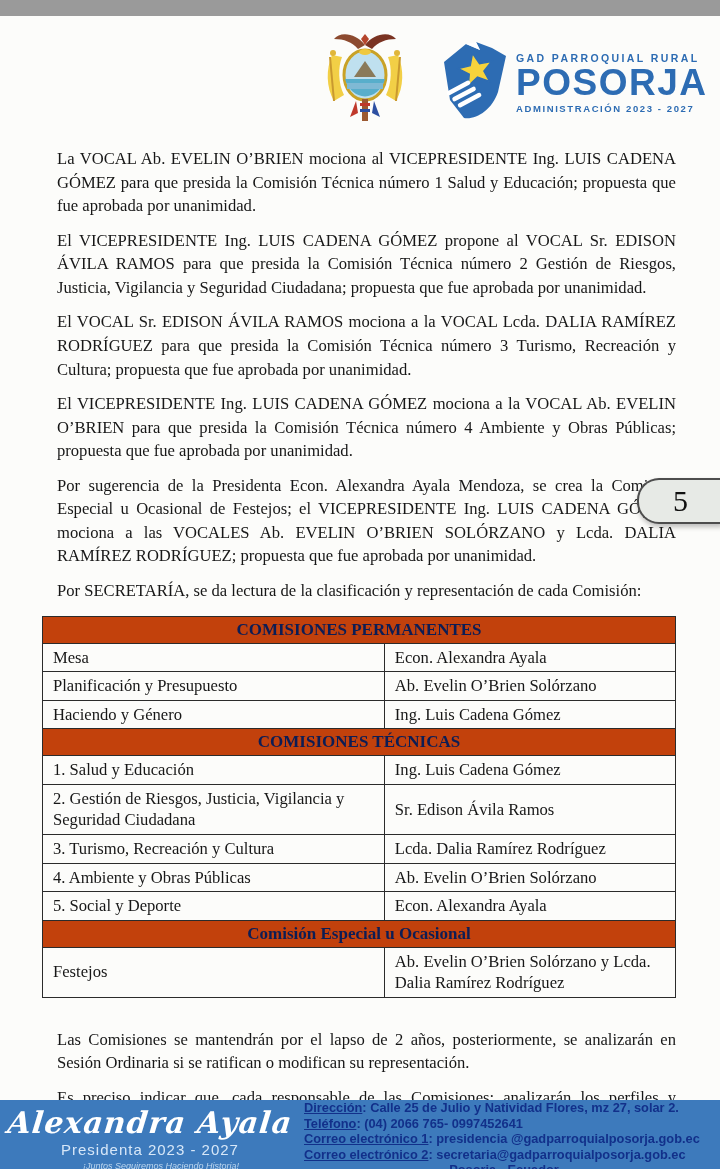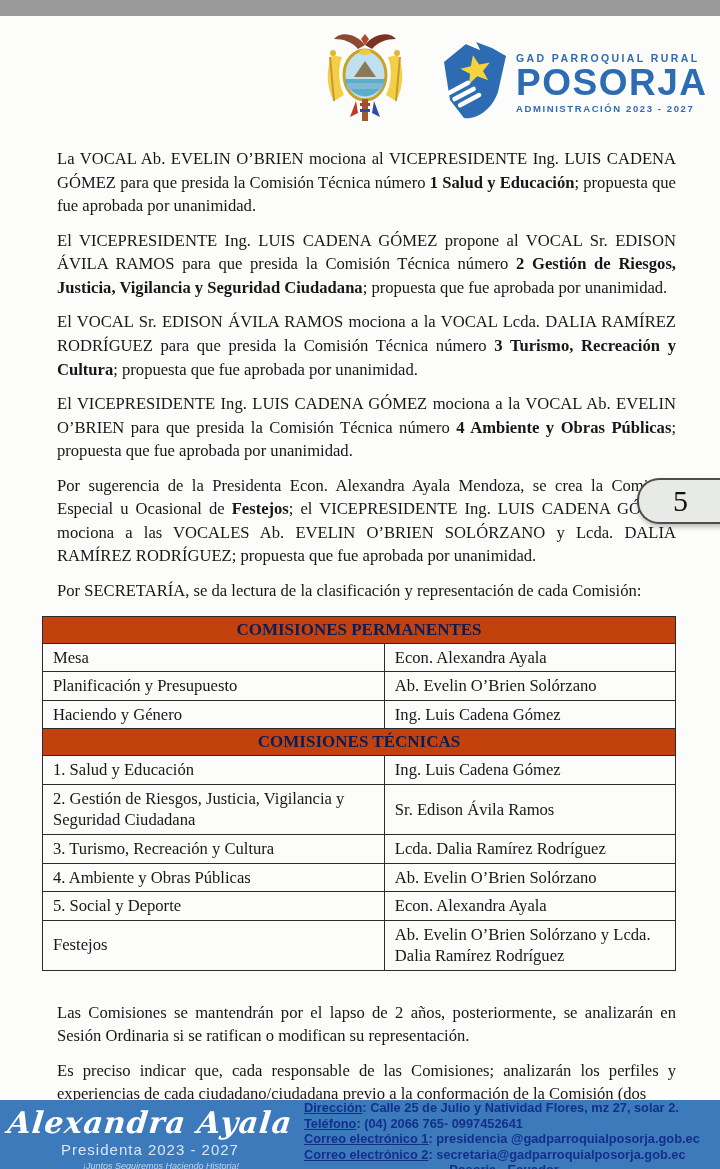--- a/index.html
+++ b/index.html
@@ -17,21 +17,21 @@
   .logo-tagline{font-size:10.5px; font-weight:bold; letter-spacing:2.4px; color:#2d6cb3; white-space:nowrap;}
   .logo-name{font-size:37px; font-weight:800; letter-spacing:1.5px; line-height:1.05; color:#2d6cb3;}
   .logo-admin{font-size:9.5px; font-weight:bold; letter-spacing:1.6px; color:#2d6cb3; white-space:nowrap;}
 
   
   .body-content{position:absolute; left:42px; top:131px; width:634px;}
   .para{
     margin:0 0 11px 0; padding:0 0 0 15px;
     font-size:16.6px; line-height:1.42; text-align:justify;
   }
-  .para b{font-weight:bold;}
+  .para b{font-weight:normal;}
 
   
   .com-table{width:100%; border-collapse:collapse; margin-top:13px; font-size:16.6px;}
   .com-table th, .com-table td{border:1.6px solid #2b2b2b;}
   .com-table th{
     background:#c2410c; color:#0c1d55; text-align:center;
     font-size:17px; padding:3px 4px; font-weight:bold;
   }
   .com-table td{padding:3px 10px; line-height:1.3; vertical-align:middle;}
   .com-table td:first-child{width:54%;}
@@ -161,20 +161,23 @@
           </tr>
           <tr>
             <td>4. Ambiente y Obras Públicas</td>
             <td>Ab. Evelin O’Brien Solórzano</td>
           </tr>
           <tr>
             <td>5. Social y Deporte</td>
             <td>Econ. Alexandra Ayala</td>
           </tr>
           <tr>
+            <th colspan="2">Comisión Especial u Ocasional</th>
+          </tr>
+          <tr>
             <td>Festejos</td>
             <td>Ab. Evelin O’Brien Solórzano y Lcda. Dalia Ramírez Rodríguez</td>
           </tr>
         </tbody>
     </table>
 
     <div class="closing">
         <p class="para"><span>Las Comisiones se mantendrán por el lapso de 2 años, posteriormente, se analizarán en Sesión Ordinaria si se ratifican o modifican su representación.</span></p>
         <p class="para"><span>Es preciso indicar que, cada responsable de las Comisiones; analizarán los perfiles y experiencias de cada ciudadano/ciudadana previo a la conformación de la Comisión (dos</span></p>
       </div>

